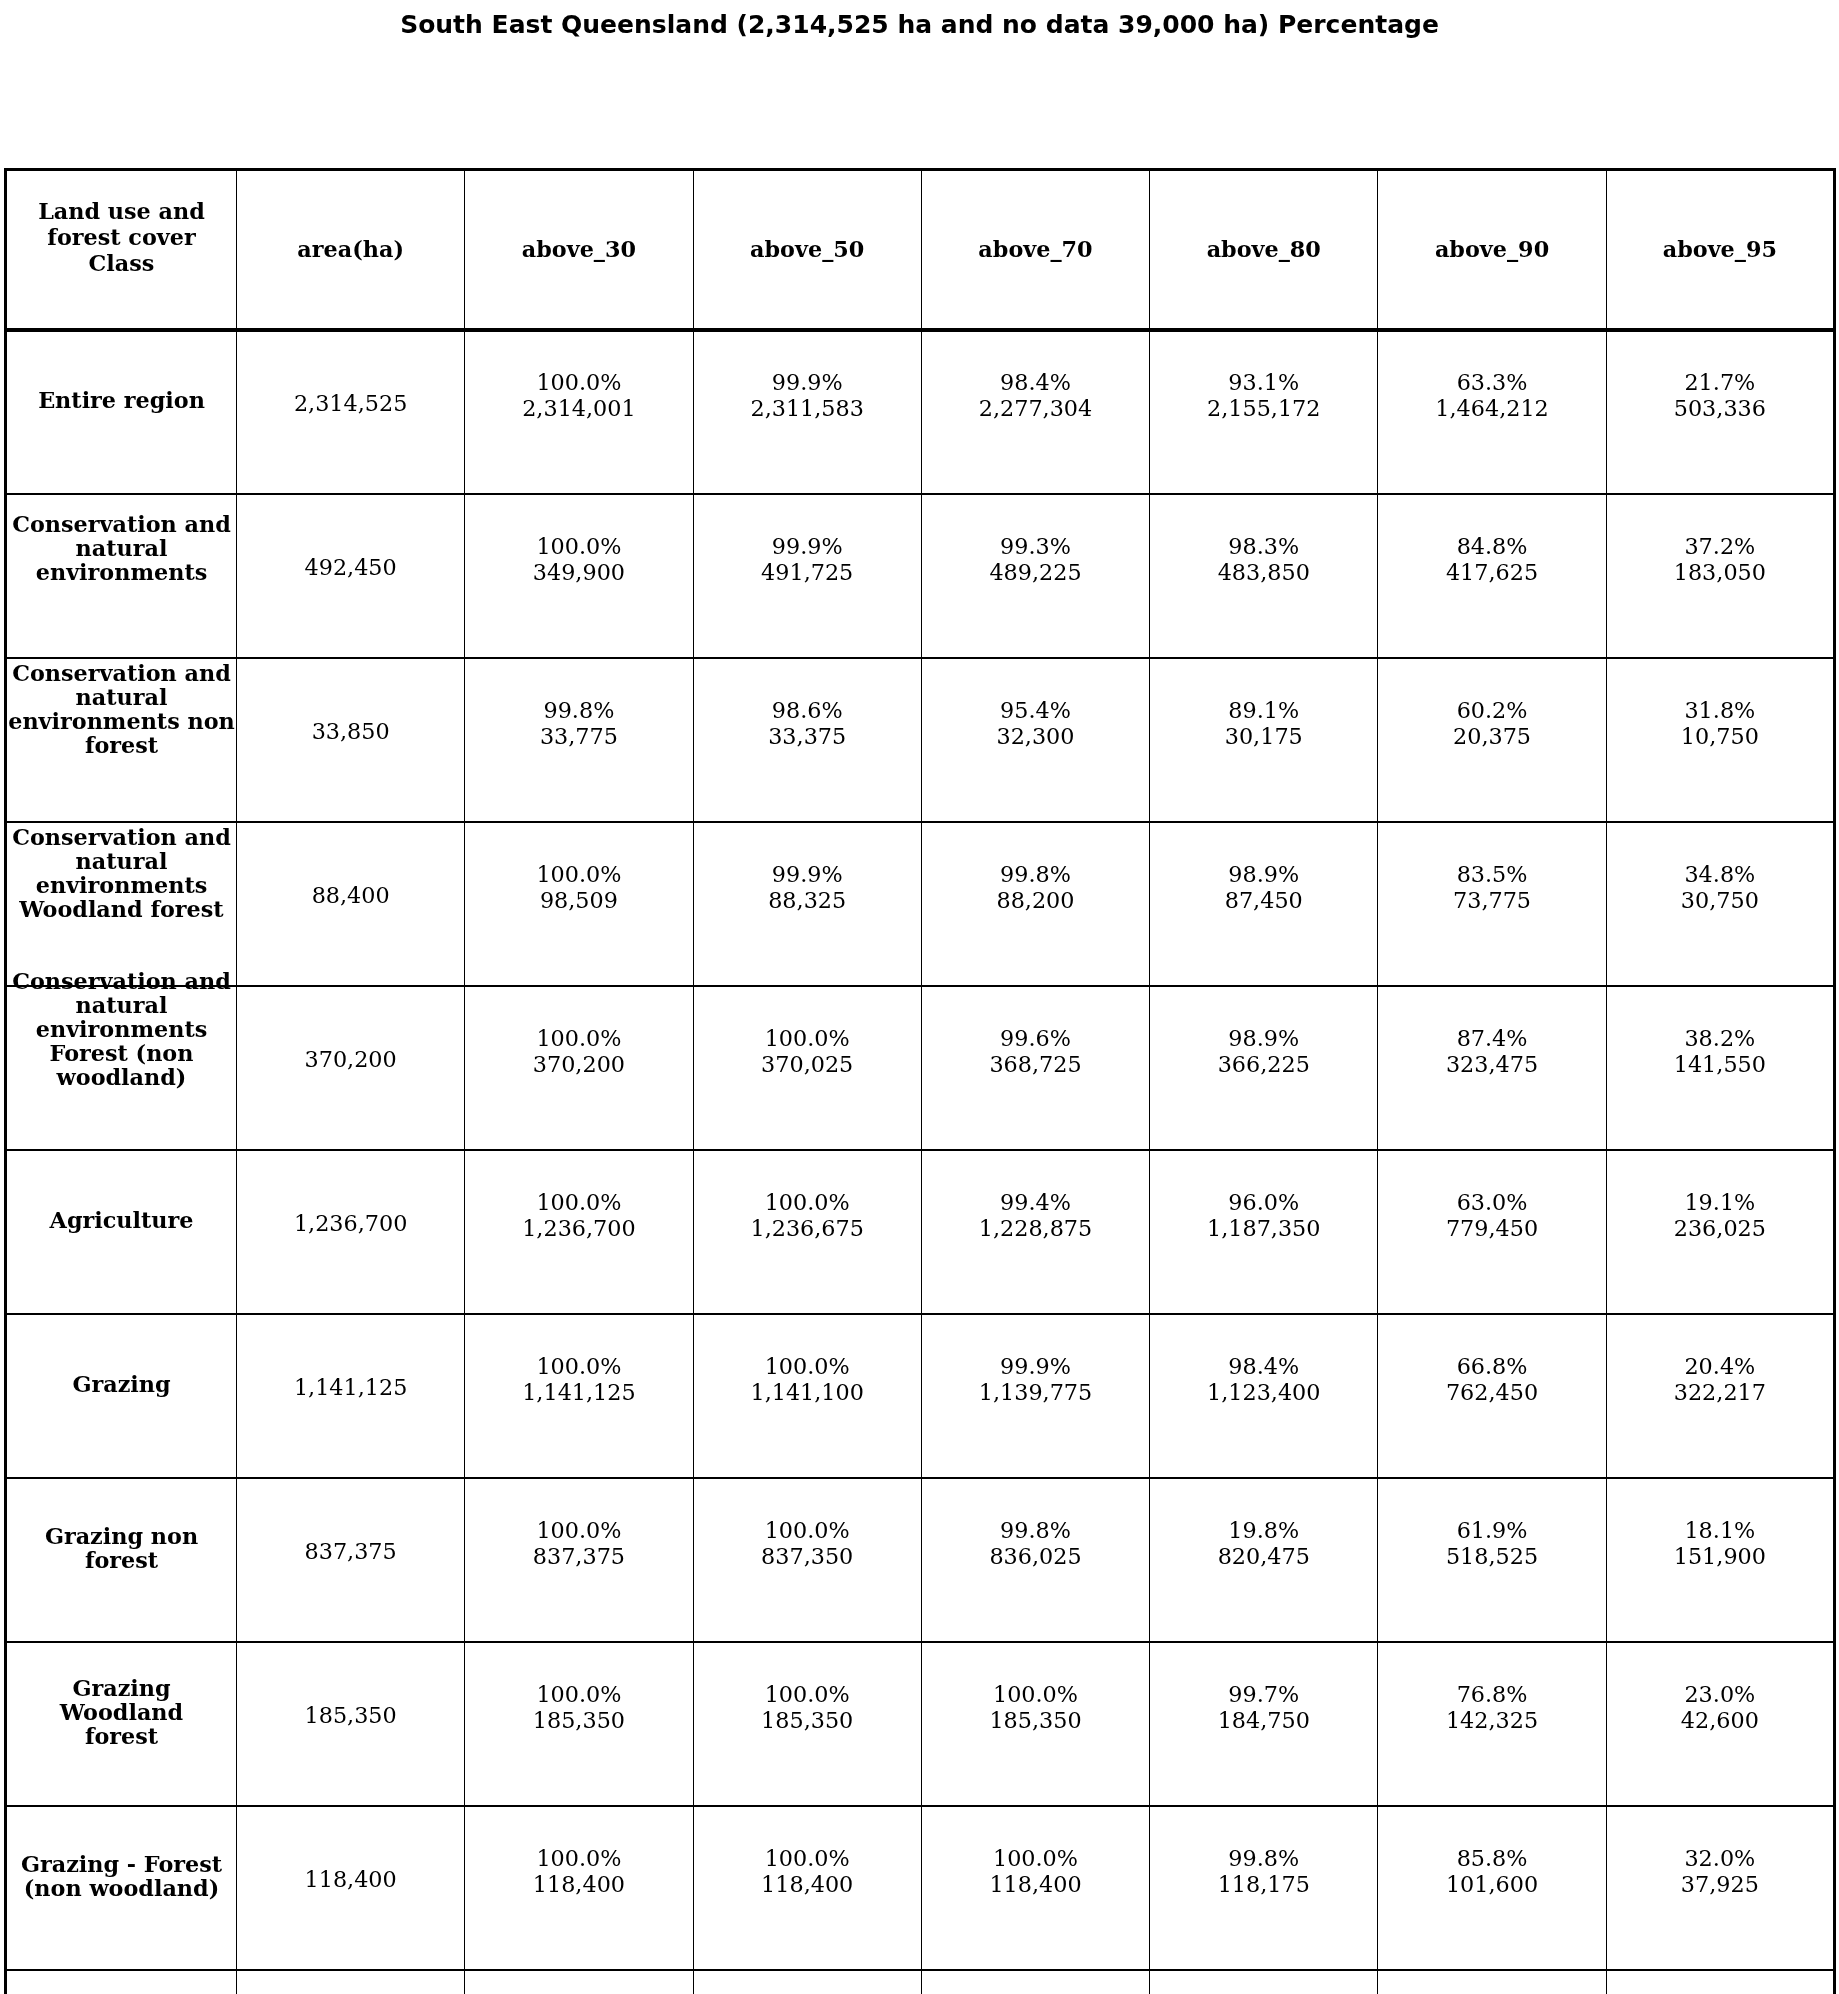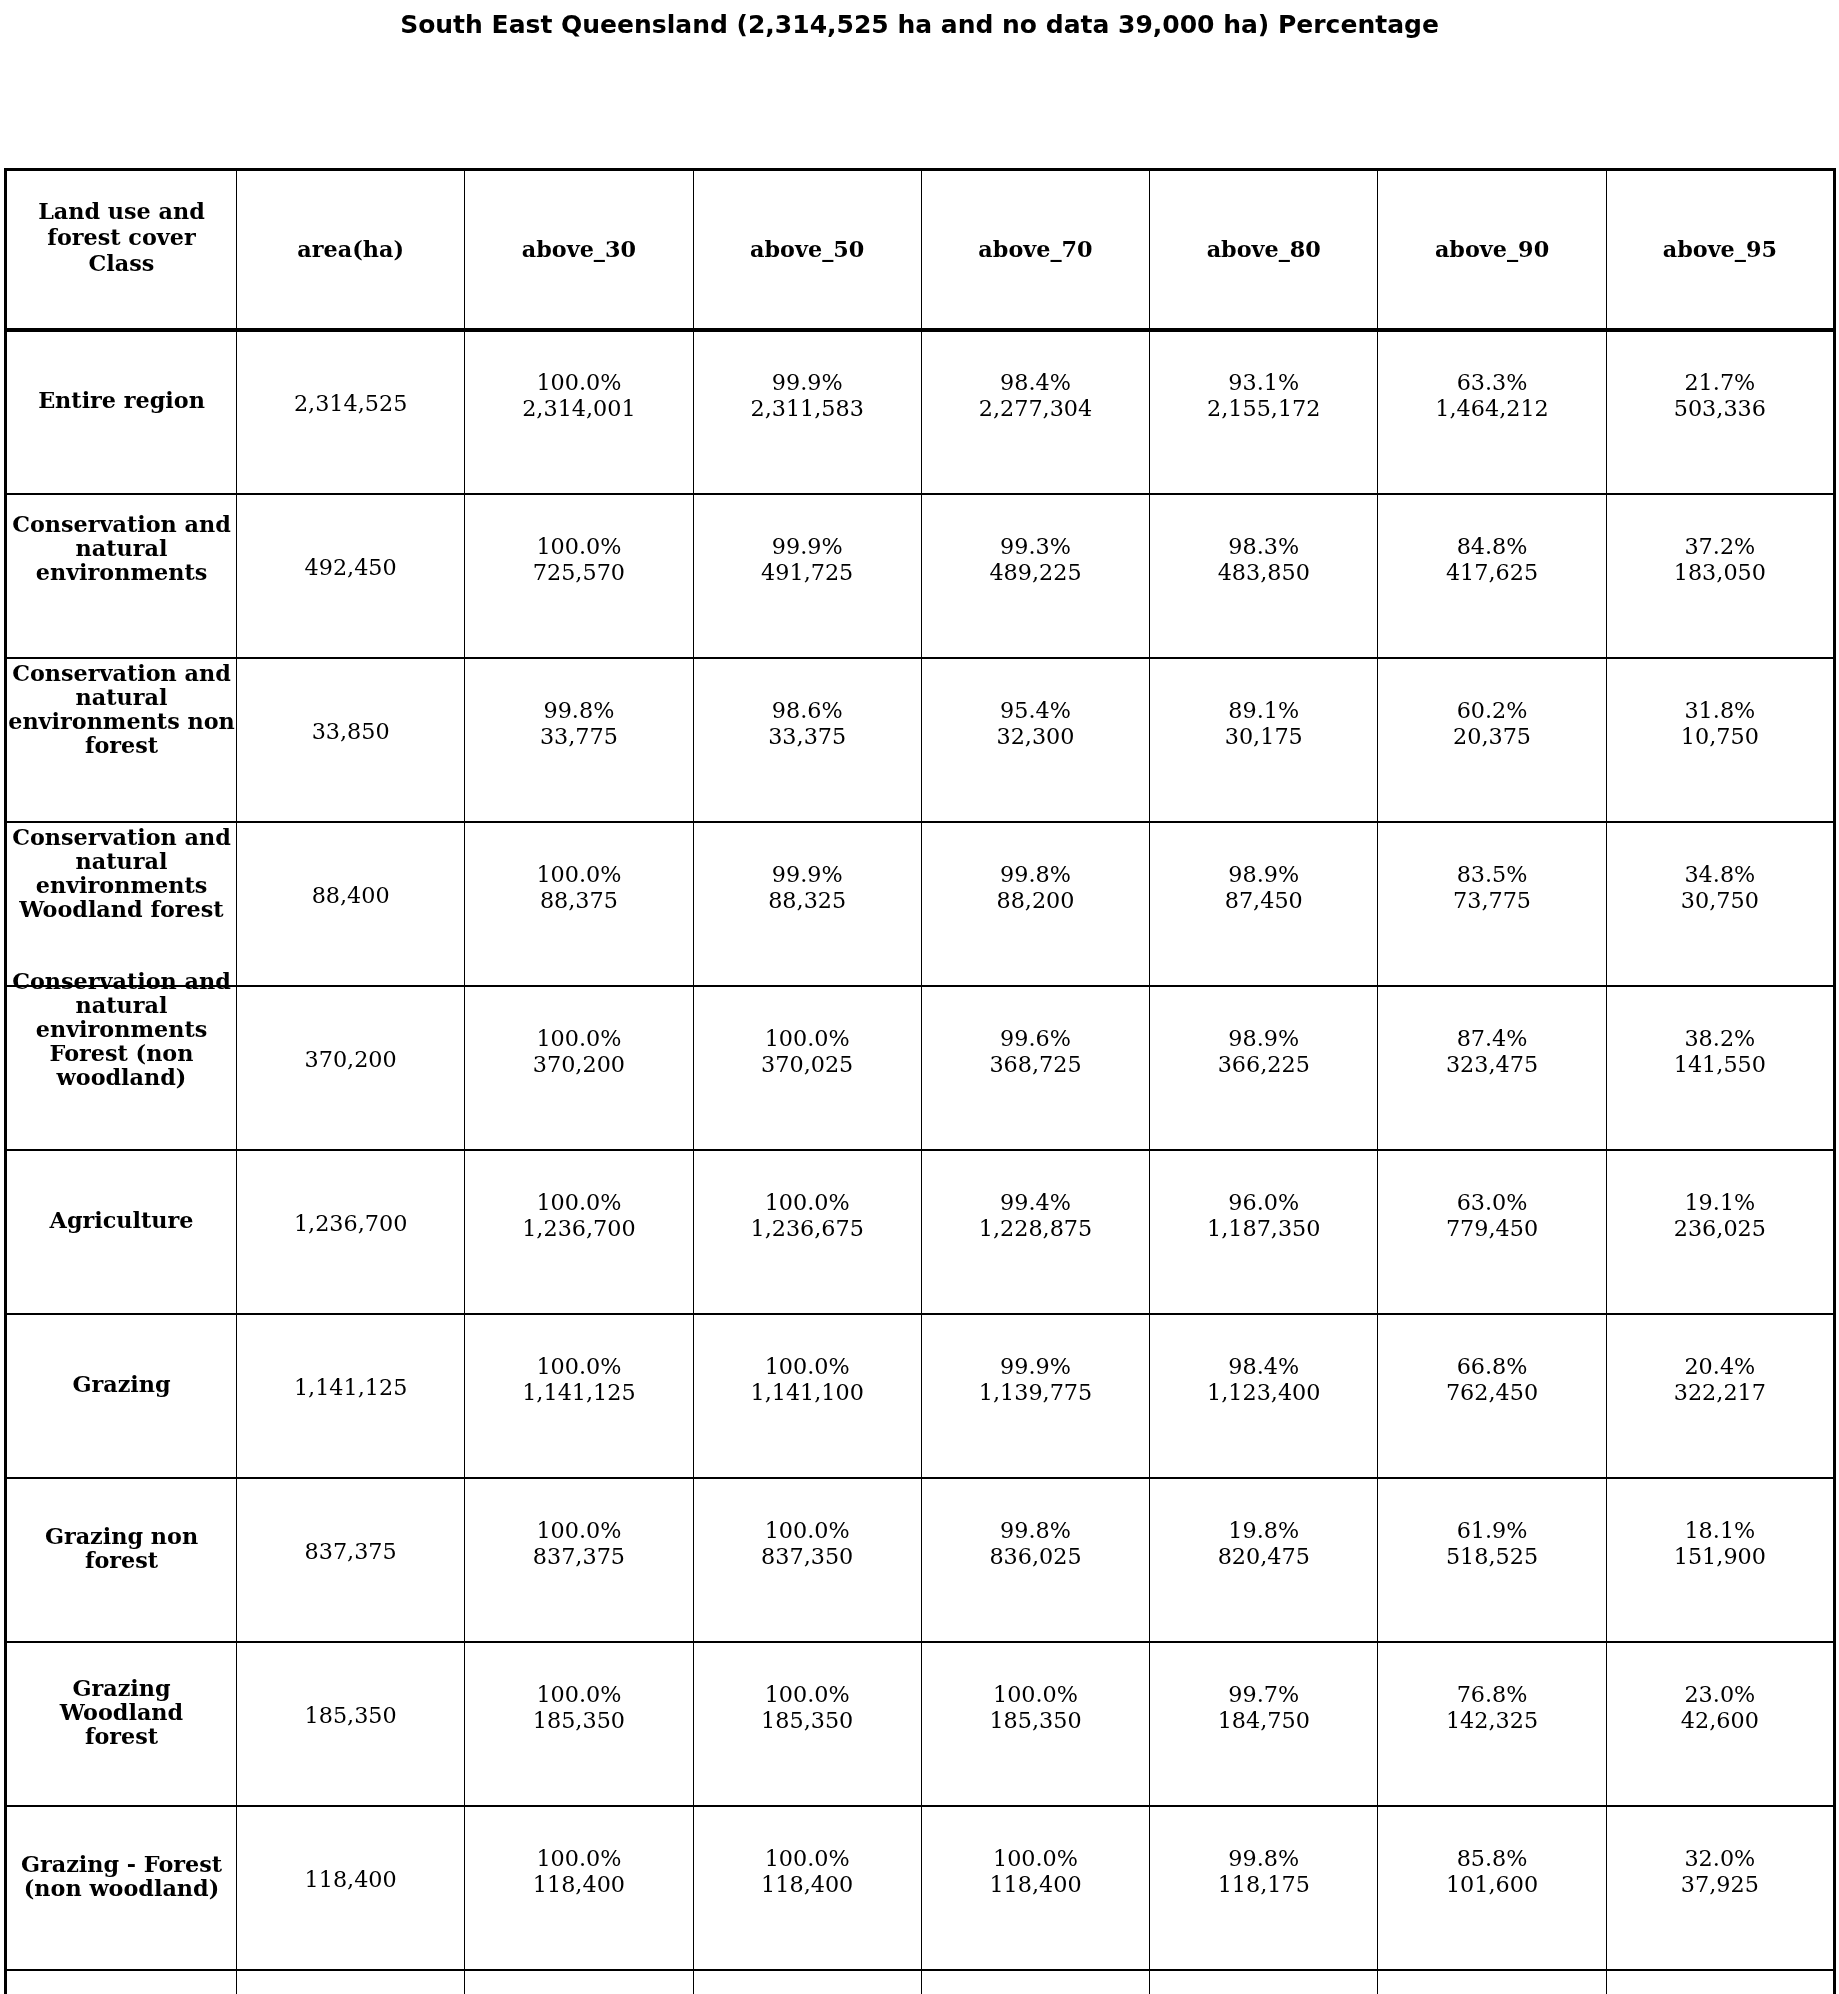--- a/index.html
+++ b/index.html
@@ -116,21 +116,21 @@
         <tr>
           <td class="label-cell vtp"><div class="label-text">Conservation and
 natural
 environments</div></td>
           <td class="area-cell">
             <div class="num">492,450</div>
           </td>
           <td class="data-cell">
             <div class="pair">
               <div>100.0%</div>
-              <div>725,570</div>
+              <div>349,900</div>
             </div>
           </td>
           <td class="data-cell">
             <div class="pair">
               <div>99.9%</div>
               <div>491,725</div>
             </div>
           </td>
           <td class="data-cell">
             <div class="pair">
@@ -206,21 +206,21 @@
           <td class="label-cell vt"><div class="label-text">Conservation and
 natural
 environments
 Woodland forest</div></td>
           <td class="area-cell">
             <div class="num">88,400</div>
           </td>
           <td class="data-cell">
             <div class="pair">
               <div>100.0%</div>
-              <div>88,375</div>
+              <div>98,509</div>
             </div>
           </td>
           <td class="data-cell">
             <div class="pair">
               <div>99.9%</div>
               <div>88,325</div>
             </div>
           </td>
           <td class="data-cell">
             <div class="pair">

